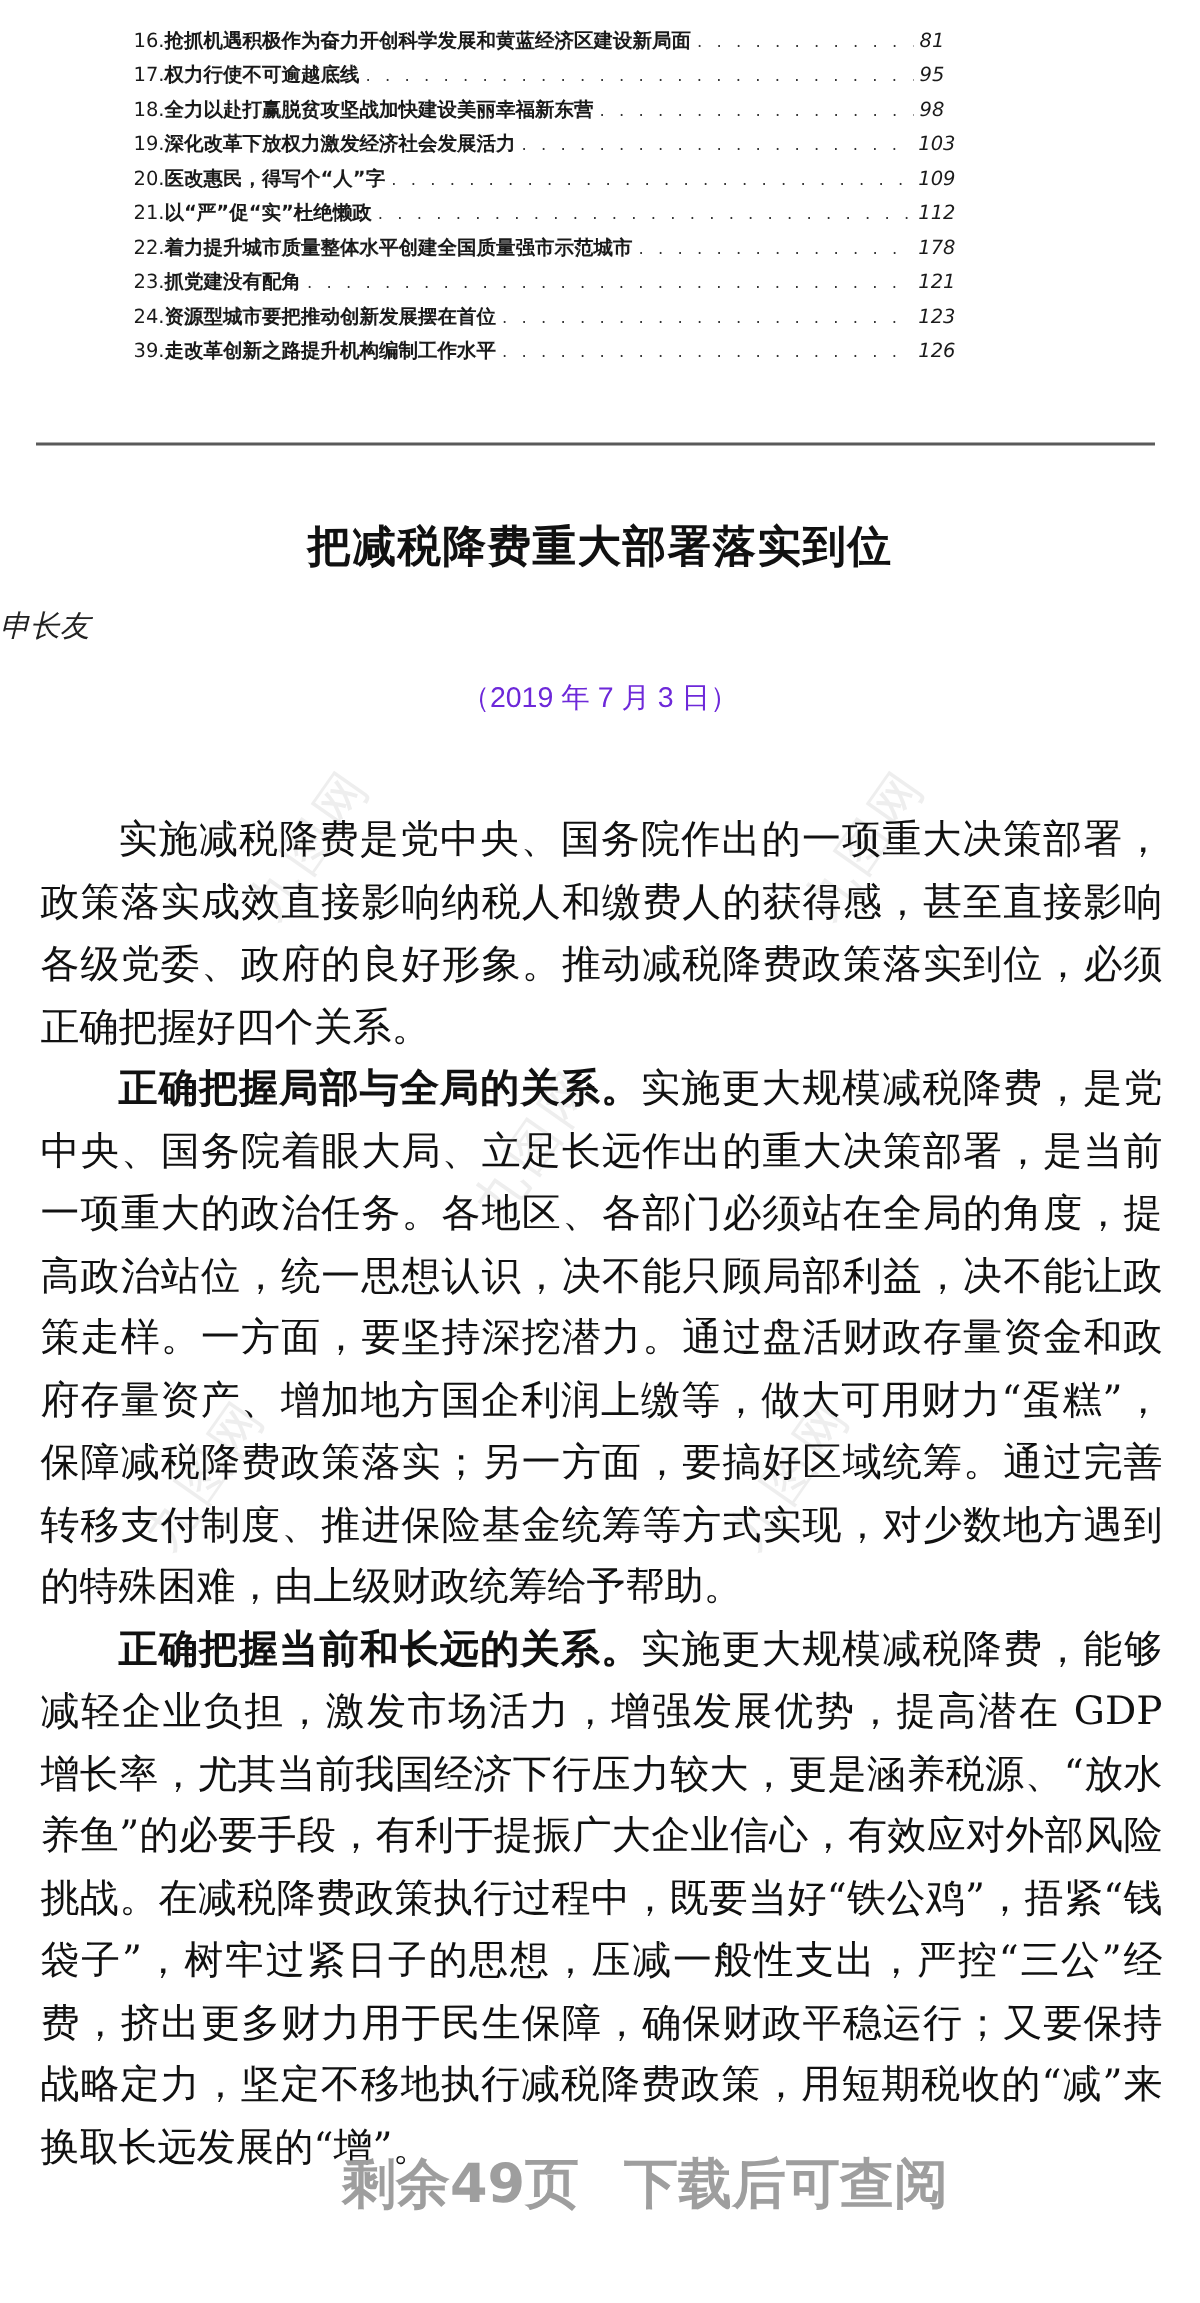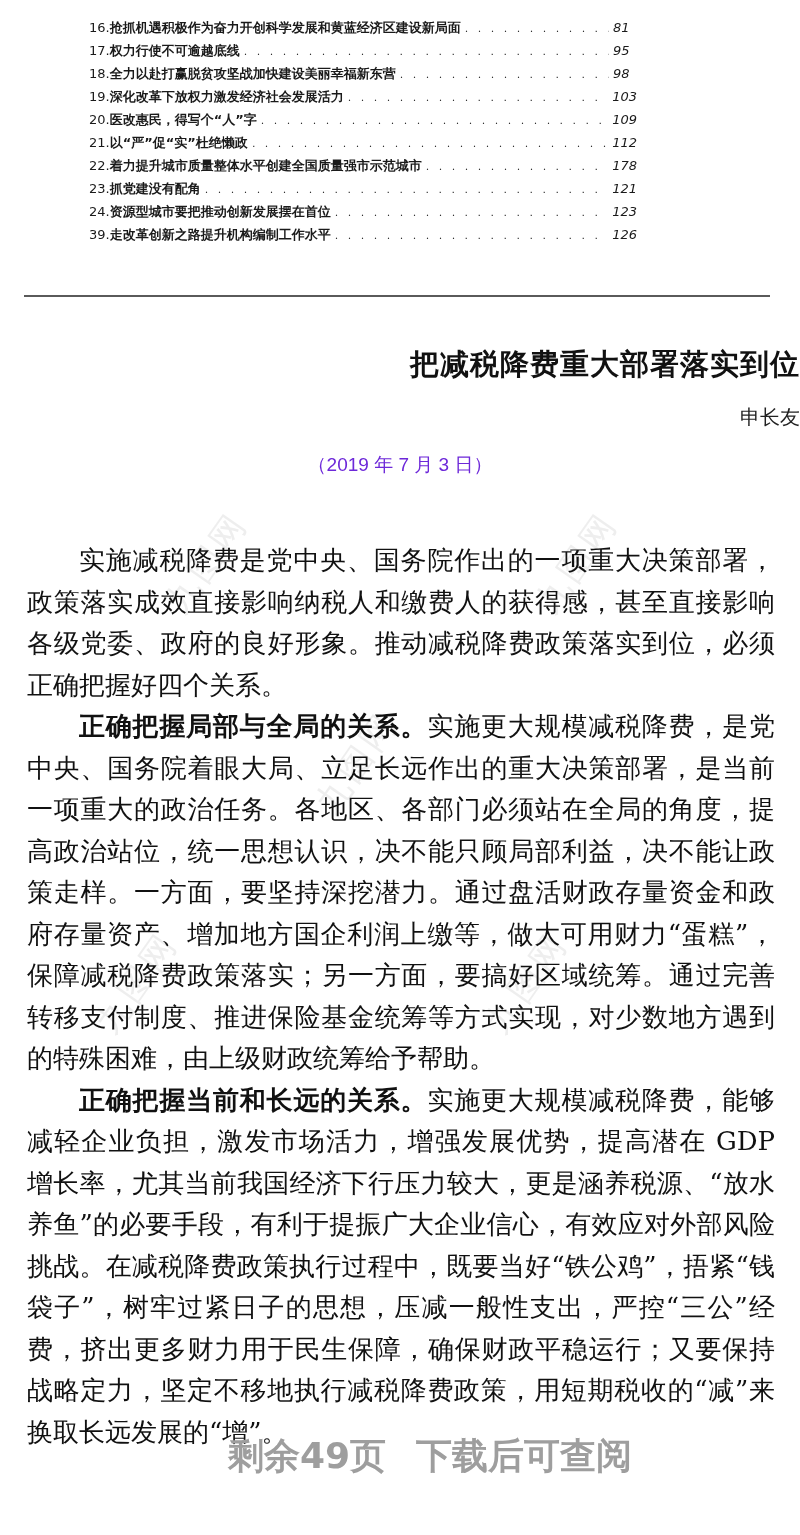--- a/index.html
+++ b/index.html
@@ -61,34 +61,35 @@
     top: 295px;
     width: 746px;
     height: 2px;
     background: #5a5a5a;
   }
   .title {
     position: absolute;
     left: 0;
     top: 345px;
     width: 800px;
-    text-align: right;
+    text-align: center;
     font-size: 29px;
     font-weight: bold;
     letter-spacing: 1px;
     color: #111;
   }
   .author {
     position: absolute;
     left: 0;
     top: 404px;
     width: 800px;
-    text-align: right;
+    text-align: left;
     font-size: 20px;
     color: #222;
+    font-style: italic;
   }
   .date {
     position: absolute;
     left: 0;
     top: 452px;
     width: 800px;
     text-align: center;
     font-size: 19px;
     color: #6d28d9;
     font-family: "Liberation Sans Narrow", "Liberation Sans", sans-serif;

